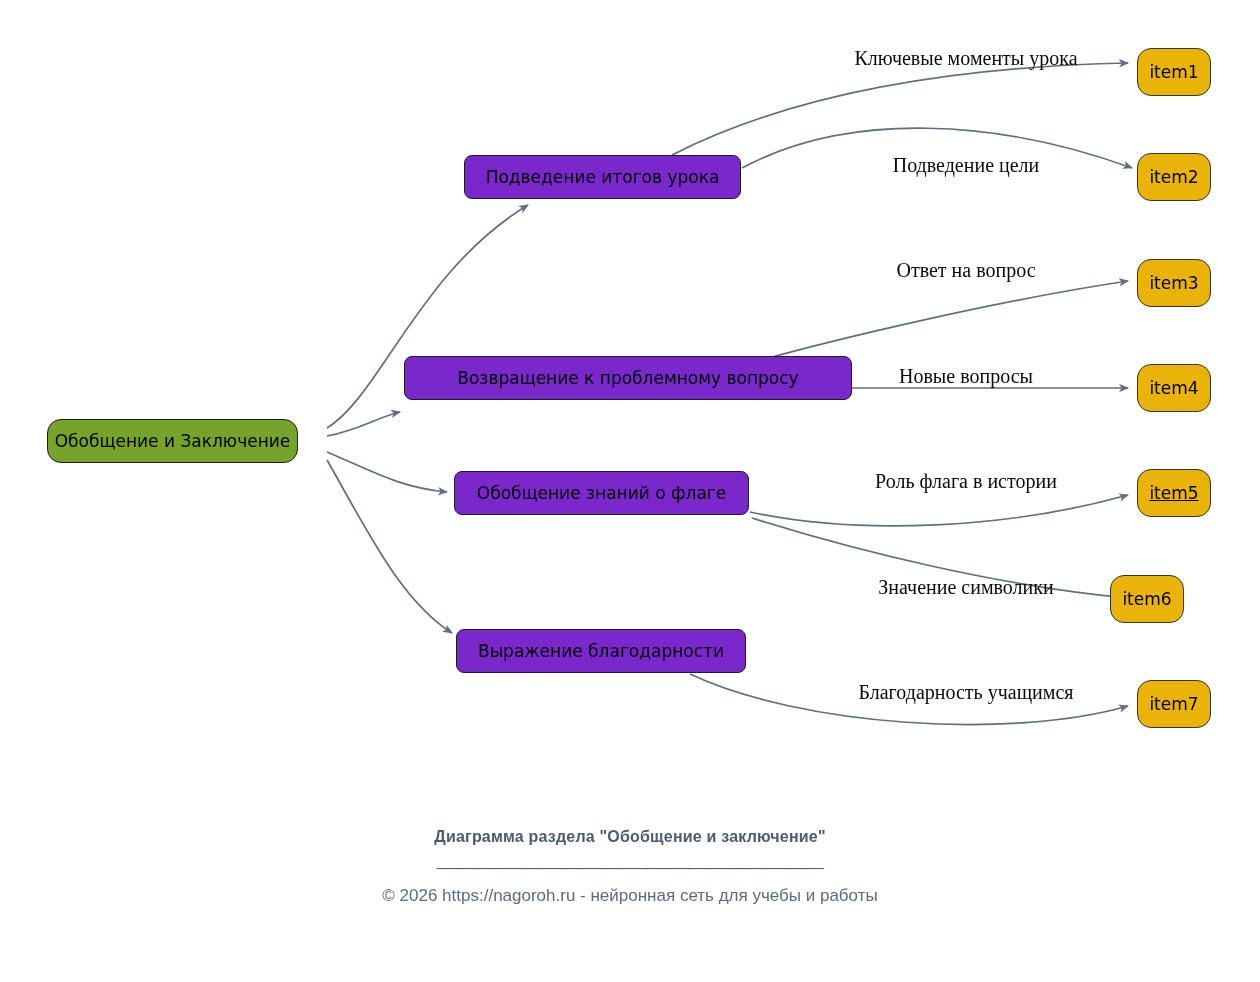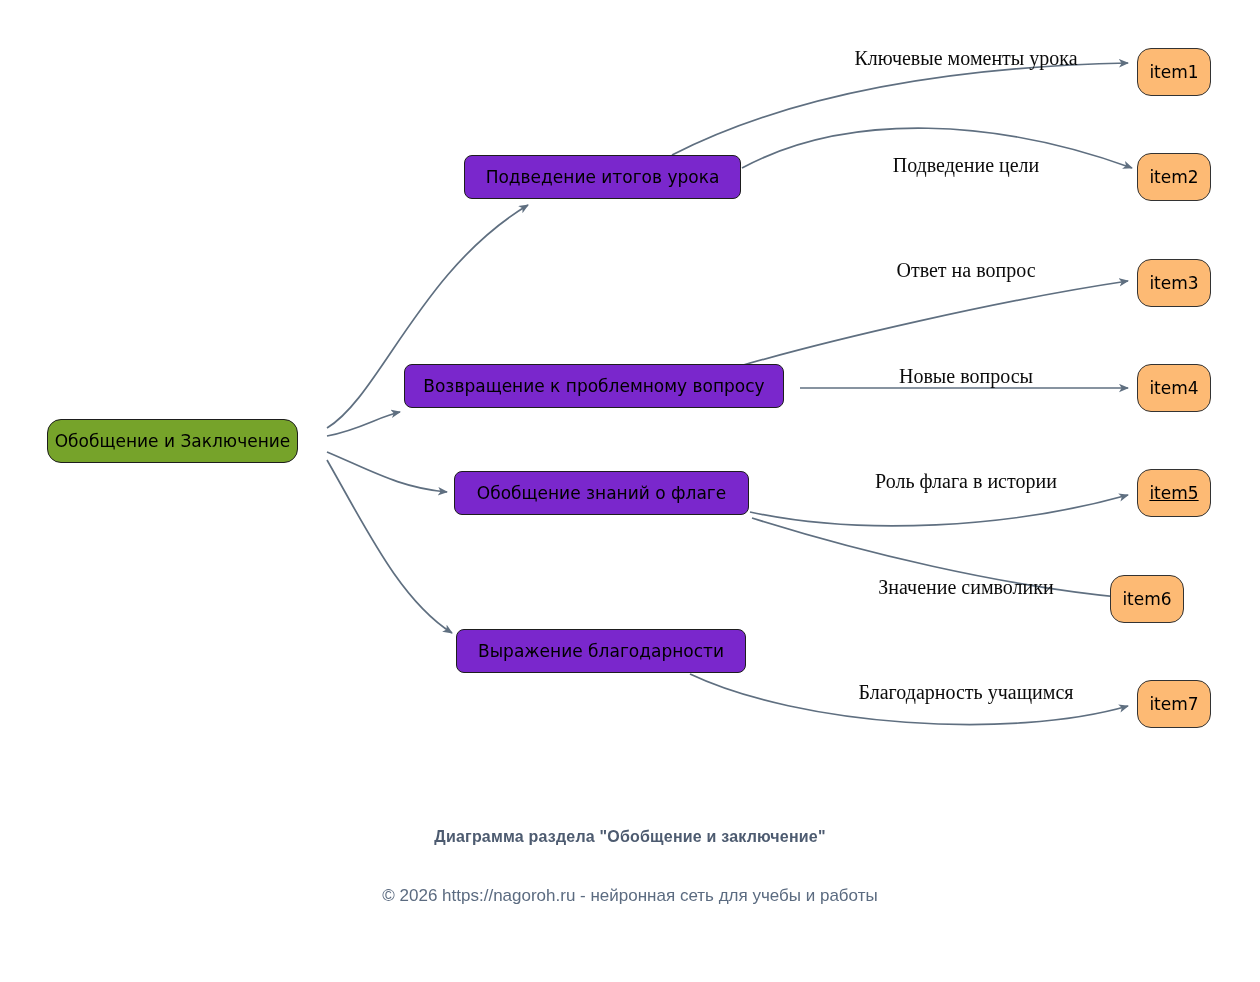--- a/index.html
+++ b/index.html
@@ -49,21 +49,21 @@
     background: #7a27cc;
     border: 1.6px solid #1d1d1d;
     border-radius: 8px;
     color: #000000;
     font-size: 17px;
     font-family: "DejaVu Sans", sans-serif;
     height: 44px;
     text-align: center;
   }
   .node-leaf {
-    background: #fdba74;
+    background: #eab308;
     border: 1.7px solid #333333;
     border-radius: 14px;
     color: #000000;
     font-size: 17px;
     font-family: "DejaVu Sans", sans-serif;
     width: 74px;
     height: 48px;
   }
   
   .edge-label {
@@ -137,21 +137,21 @@
   </svg>
 
   <div class="node node-root" style="left:47px; top:419px; width:251px;">
     <span>Обобщение и Заключение</span>
   </div>
 
   <div class="node node-branch" style="left:464px; top:155px; width:277px;">
     <span>Подведение итогов урока</span>
   </div>
 
-  <div class="node node-branch" style="left:404px; top:364px; width:380px;">
+  <div class="node node-branch" style="left:404px; top:356px; width:448px;">
     <span>Возвращение к проблемному вопросу</span>
   </div>
 
   <div class="node node-branch" style="left:454px; top:471px; width:295px;">
     <span>Обобщение знаний о флаге</span>
   </div>
 
   <div class="node node-branch" style="left:456px; top:629px; width:290px;">
     <span>Выражение благодарности</span>
   </div>
@@ -180,15 +180,16 @@
 
   <div class="edge-label" style="left:966px; top:47px;">Ключевые моменты урока</div>
   <div class="edge-label" style="left:966px; top:154px;">Подведение цели</div>
   <div class="edge-label" style="left:966px; top:259px;">Ответ на вопрос</div>
   <div class="edge-label" style="left:966px; top:365px;">Новые вопросы</div>
   <div class="edge-label" style="left:966px; top:470px;">Роль флага в истории</div>
   <div class="edge-label" style="left:966px; top:576px;">Значение символики</div>
   <div class="edge-label" style="left:966px; top:681px;">Благодарность учащимся</div>
 
   <div class="footer footer-title">Диаграмма раздела "Обобщение и заключение"</div>
+  <div class="footer footer-rule">______________________________________________</div>
   <div class="footer footer-copy">© 2026 https://nagoroh.ru - нейронная сеть для учебы и работы</div>
 
 </div>
 
 </body></html>

